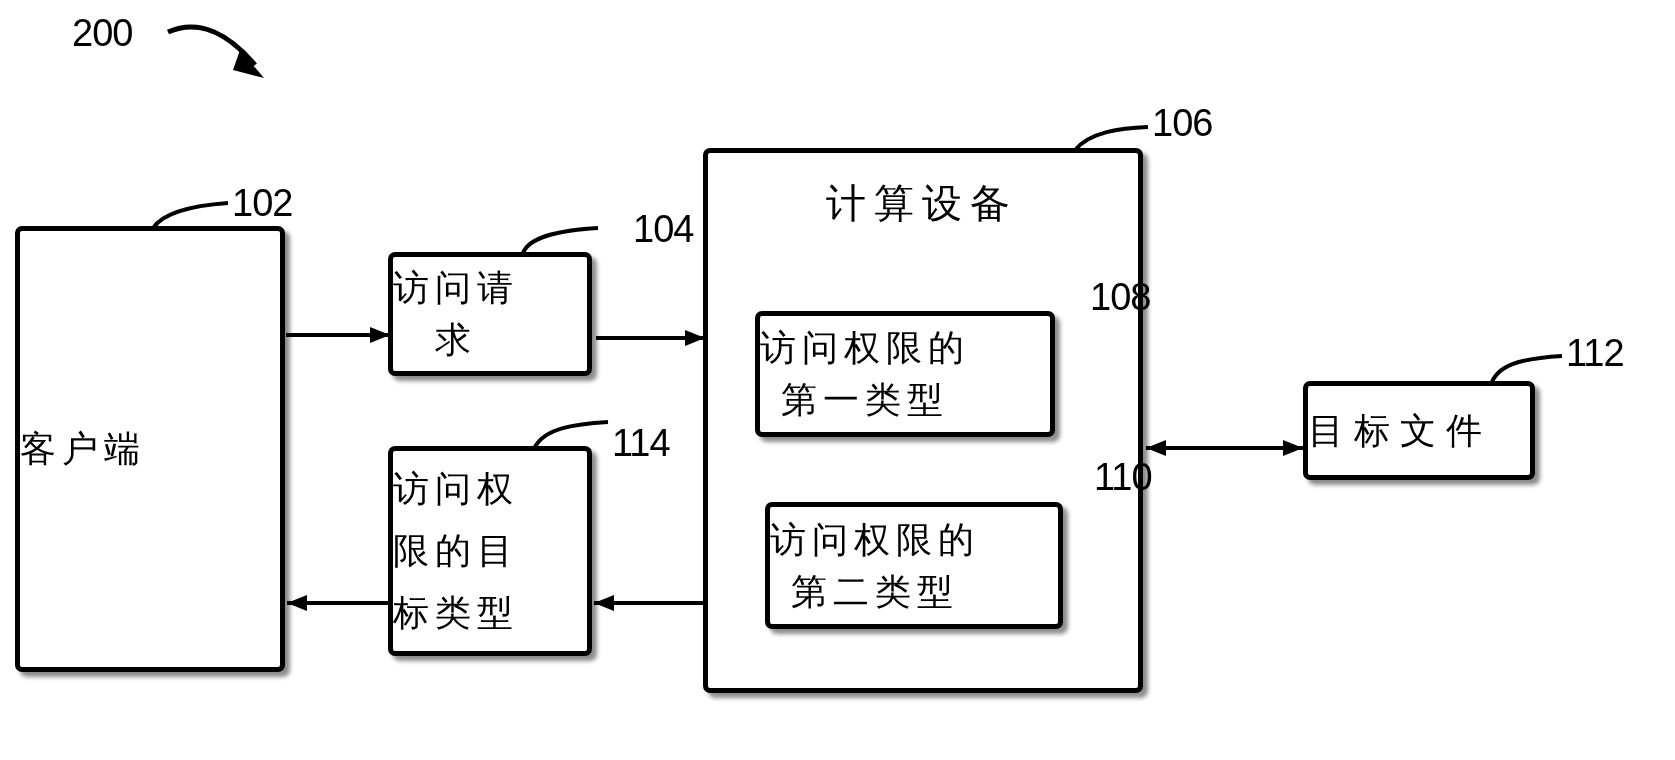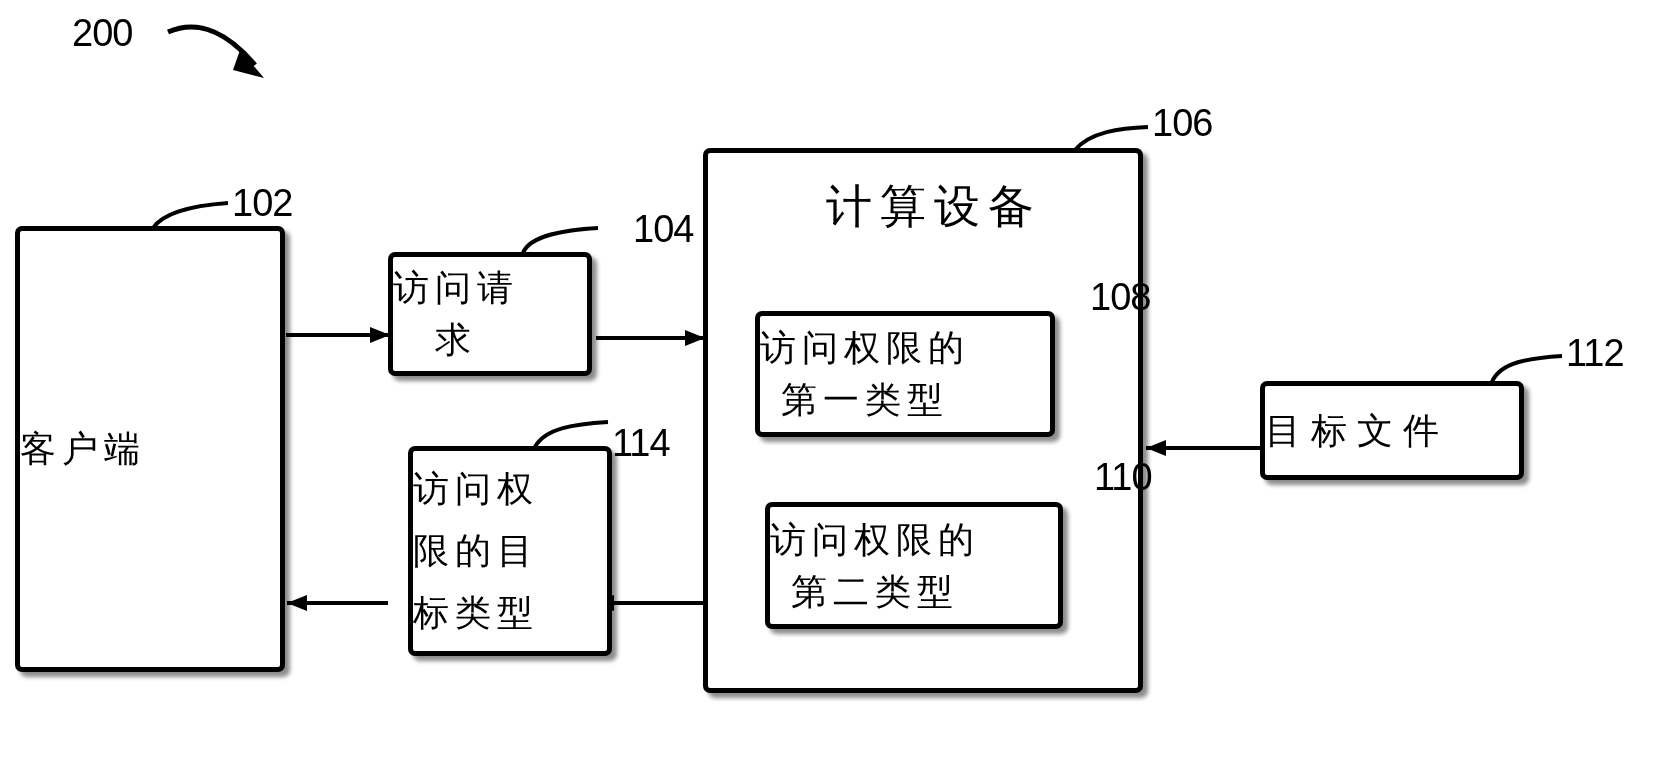--- a/index.html
+++ b/index.html
@@ -7,21 +7,21 @@
          font-family: "DejaVu Serif", serif; color: #000; }
   svg.overlay { position: absolute; left: 0; top: 0; width: 1675px; height: 760px; }
   .box { position: absolute; box-sizing: border-box; border: 5px solid #000;
          border-radius: 7px; background: #fff;
          box-shadow: 5px 5px 4px rgba(0,0,0,0.45);
          display: flex; align-items: center; justify-content: flex-start; text-align: center; }
   .box .label { font-family: "DejaVu Serif", serif; font-size: 36px; line-height: 52px;
                 letter-spacing: 6px; white-space: pre-line; }
   .ref { position: absolute; font-family: "Liberation Sans", sans-serif; font-size: 38px;
          letter-spacing: -1px; line-height: 1; }
-  .title-label { position: absolute; font-family: "DejaVu Serif", serif; font-size: 46px;
+  .title-label { position: absolute; font-family: "DejaVu Serif", serif; font-size: 40px;
                  letter-spacing: 8px; }
 </style>
 </head>
 <body>
 
 <svg class="overlay" viewBox="0 0 1675 760">
   <defs>
     <marker id="arrow" markerWidth="10" markerHeight="10" refX="9" refY="5" orient="auto" markerUnits="userSpaceOnUse">
       <path d="M0,0 L10,5 L0,10 z" fill="#000"></path>
     </marker>
@@ -57,21 +57,21 @@
   <span class="label">客户端</span>
 </div>
 <div class="ref" style="left:232px; top:184px;">102</div>
 
 <div class="box" style="left:388px; top:252px; width:204px; height:124px;">
   <span class="label">访问请
 求</span>
 </div>
 <div class="ref" style="left:633px; top:210px;">104</div>
 
-<div class="box" style="left:388px; top:446px; width:204px; height:210px;margin-left:20px;">
+<div class="box" style="left:388px; top:446px; width:204px; height:210px;">
   <span class="label" style="line-height:62px;">访问权
 限的目
 标类型</span>
 </div>
 <div class="ref" style="left:612px; top:424px;">114</div>
 
 <div class="box" style="left:703px; top:148px; width:440px; height:545px; align-items:flex-start;">
 </div>
 <div class="title-label" style="left:826px; top:176px;">计算设备</div>
 <div class="ref" style="left:1152px; top:104px;">106</div>
@@ -81,16 +81,16 @@
 第一类型</span>
 </div>
 <div class="ref" style="left:1090px; top:278px;text-align:center;">108</div>
 
 <div class="box" style="left:765px; top:502px; width:298px; height:127px;">
   <span class="label">访问权限的
 第二类型</span>
 </div>
 <div class="ref" style="left:1094px; top:458px;text-align:right;">110</div>
 
-<div class="box" style="left:1260px; top:381px; width:264px; height:99px;">
+<div class="box" style="left:1303px; top:381px; width:232px; height:99px;">
   <span class="label" style="letter-spacing:10px;">目标文件</span>
 </div>
 <div class="ref" style="left:1566px; top:334px;">112</div>
 
 </body></html>

